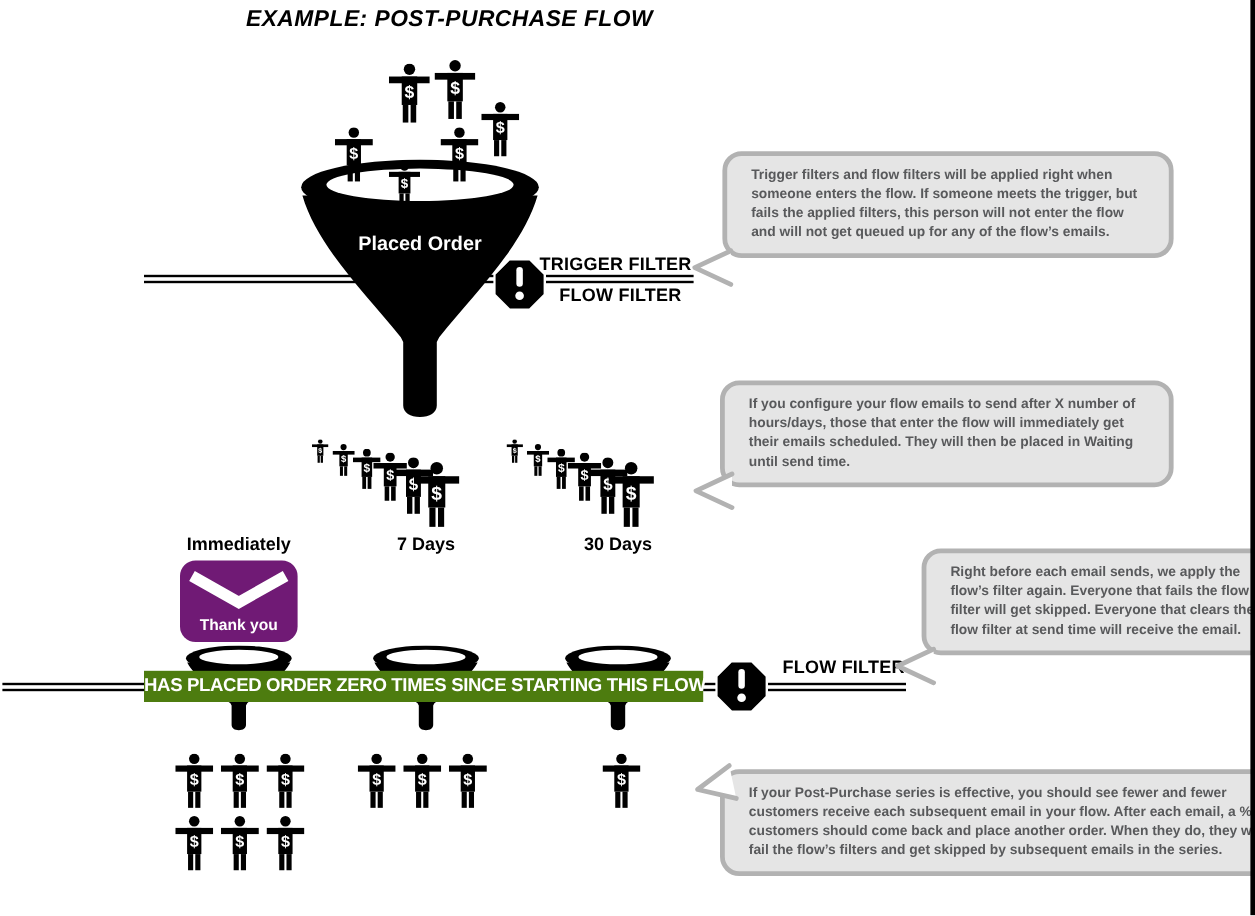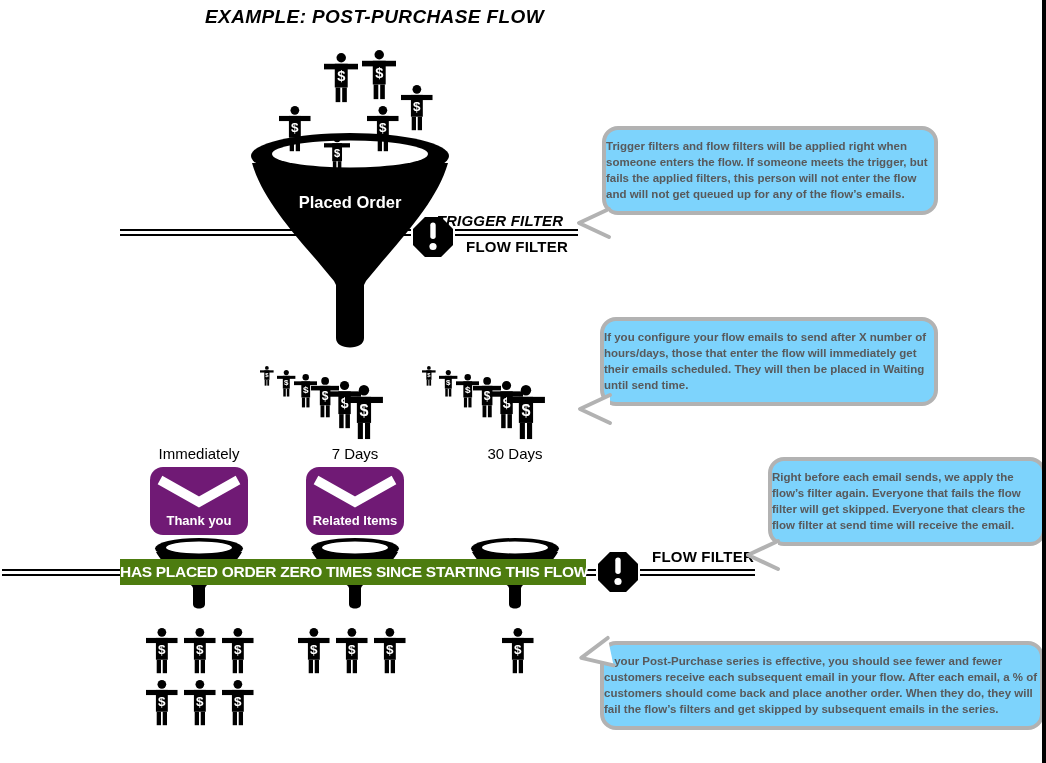--- a/index.html
+++ b/index.html
@@ -4,24 +4,24 @@
 <style>
   html,body{margin:0;padding:0;background:#fff;}
   .stage{position:relative;width:1046px;height:763px;background:#fff;overflow:hidden;
          font-family:"Liberation Sans",sans-serif;}
   .abs{position:absolute;}
   
   .dline{position:absolute;height:3px;border-top:2px solid #000;border-bottom:2px solid #000;z-index:1;}
   
   .title{font-weight:bold;font-size:19px;letter-spacing:.4px;color:#000;text-align:center;white-space:nowrap;z-index:4;font-style:italic;}
   .filter-label{font-weight:bold;font-size:15px;letter-spacing:.2px;color:#000;text-align:center;white-space:nowrap;z-index:4;}
-  .col-label{font-weight:normal;font-size:15px;color:#000;text-align:center;white-space:nowrap;z-index:4;}
-  
-  .bubble{position:absolute;background:#7dd3fc;border:4px solid #B2B2B2;border-radius:16px;
-          padding:9px 0;color:#58595B;font-weight:bold;font-size:11.5px;line-height:1.38;z-index:5;}
+  .col-label{font-weight:bold;font-size:15px;color:#000;text-align:center;white-space:nowrap;z-index:4;}
+  
+  .bubble{position:absolute;background:#e5e5e5;border:4px solid #B2B2B2;border-radius:16px;
+          padding:9px 20px;color:#58595B;font-weight:bold;font-size:11.5px;line-height:1.38;z-index:5;}
   .tail{position:absolute;width:36px;height:34px;z-index:6;overflow:visible;}
   .tail path{fill:#fff;stroke:#B2B2B2;stroke-width:4;stroke-linecap:round;stroke-linejoin:round;}
   
   .email-box{position:absolute;width:98px;height:68px;background:#701a75;border-radius:13px;z-index:3;}
   .chevron{position:absolute;left:0;top:6px;width:98px;height:40px;}
   .chevron path{stroke:#fff;stroke-width:9.5;fill:none;}
   .email-label{position:absolute;left:0;right:0;bottom:7px;text-align:center;color:#fff;
                font-weight:bold;font-size:13px;white-space:nowrap;}
   
   .funnel-svg{position:absolute;z-index:2;}
@@ -81,21 +81,21 @@
         <use href="#person-symbol"></use>
       </svg>
     </div>
 
   <svg class="octagon" style="left:411px;top:215px;" viewBox="0 0 44 44">
     <polygon points="13.5,1 30.5,1 43,13.5 43,30.5 30.5,43 13.5,43 1,30.5 1,13.5" fill="#000" stroke="#fff" stroke-width="2"></polygon>
     <rect x="19.3" y="7.5" width="5.4" height="16.5" rx="2.7" fill="#fff"></rect>
     <circle cx="22" cy="31.5" r="3.6" fill="#fff"></circle>
   </svg>
 
-  <div class="abs filter-label" style="left:433px;top:212px;width:134px;font-style:italic;">TRIGGER FILTER</div>
+  <div class="abs filter-label" style="left:446px;top:212px;width:134px;">TRIGGER FILTER</div>
   <div class="abs filter-label" style="left:450px;top:238px;width:134px;">FLOW FILTER</div>
 
   <div class="bubble" style="left:602px;top:126px;width:328px;">
     <div>Trigger filters and flow filters will be applied right when someone enters the flow. If someone meets the trigger, but fails the applied filters, this person will not enter the flow and will not get queued up for any of the flow’s emails.</div>
   </div>
   <svg class="tail" style="left:575px;top:206px;" viewBox="0 0 36 34">
     <path d="M34,3 L4,17 L34,31"></path>
   </svg>
 
   <div class="bubble" style="left:600px;top:317px;width:330px;">
@@ -149,26 +149,20 @@
   <div class="abs col-label" style="left:149px;top:445px;width:100px;">Immediately</div>
   <div class="abs col-label" style="left:305px;top:445px;width:100px;">7 Days</div>
   <div class="abs col-label" style="left:465px;top:445px;width:100px;">30 Days</div>
 
   <div class="email-box" style="left:150px;top:467px;">
     <svg class="chevron" viewBox="0 0 98 40">
       <path d="M10,7 L49,29 L88,7"></path>
     </svg>
     <div class="email-label">Thank you</div>
   </div>
-  <div class="email-box" style="left:306px;top:467px;">
-    <svg class="chevron" viewBox="0 0 98 40">
-      <path d="M10,7 L49,29 L88,7"></path>
-    </svg>
-    <div class="email-label">Related Items</div>
-  </div>
 
   <svg class="funnel-svg" style="left:154px;top:538px;width:90px;height:72px;" viewBox="0 0 90 72">
     <ellipse cx="45" cy="10.5" rx="44" ry="10.5" fill="#000"></ellipse>
     <path d="M2,14 C8,26 28,40 38,48 L39,50 L39,66 C39,69 41.5,70.5 45,70.5 C48.5,70.5 51,69 51,66 L51,50 L52,48 C62,40 82,26 88,14 Z" fill="#000"></path>
     <ellipse cx="45" cy="9.5" rx="33" ry="6" fill="#fff"></ellipse>
   </svg>
   <svg class="funnel-svg" style="left:310px;top:538px;width:90px;height:72px;" viewBox="0 0 90 72">
     <ellipse cx="45" cy="10.5" rx="44" ry="10.5" fill="#000"></ellipse>
     <path d="M2,14 C8,26 28,40 38,48 L39,50 L39,66 C39,69 41.5,70.5 45,70.5 C48.5,70.5 51,69 51,66 L51,50 L52,48 C62,40 82,26 88,14 Z" fill="#000"></path>
     <ellipse cx="45" cy="9.5" rx="33" ry="6" fill="#fff"></ellipse>

